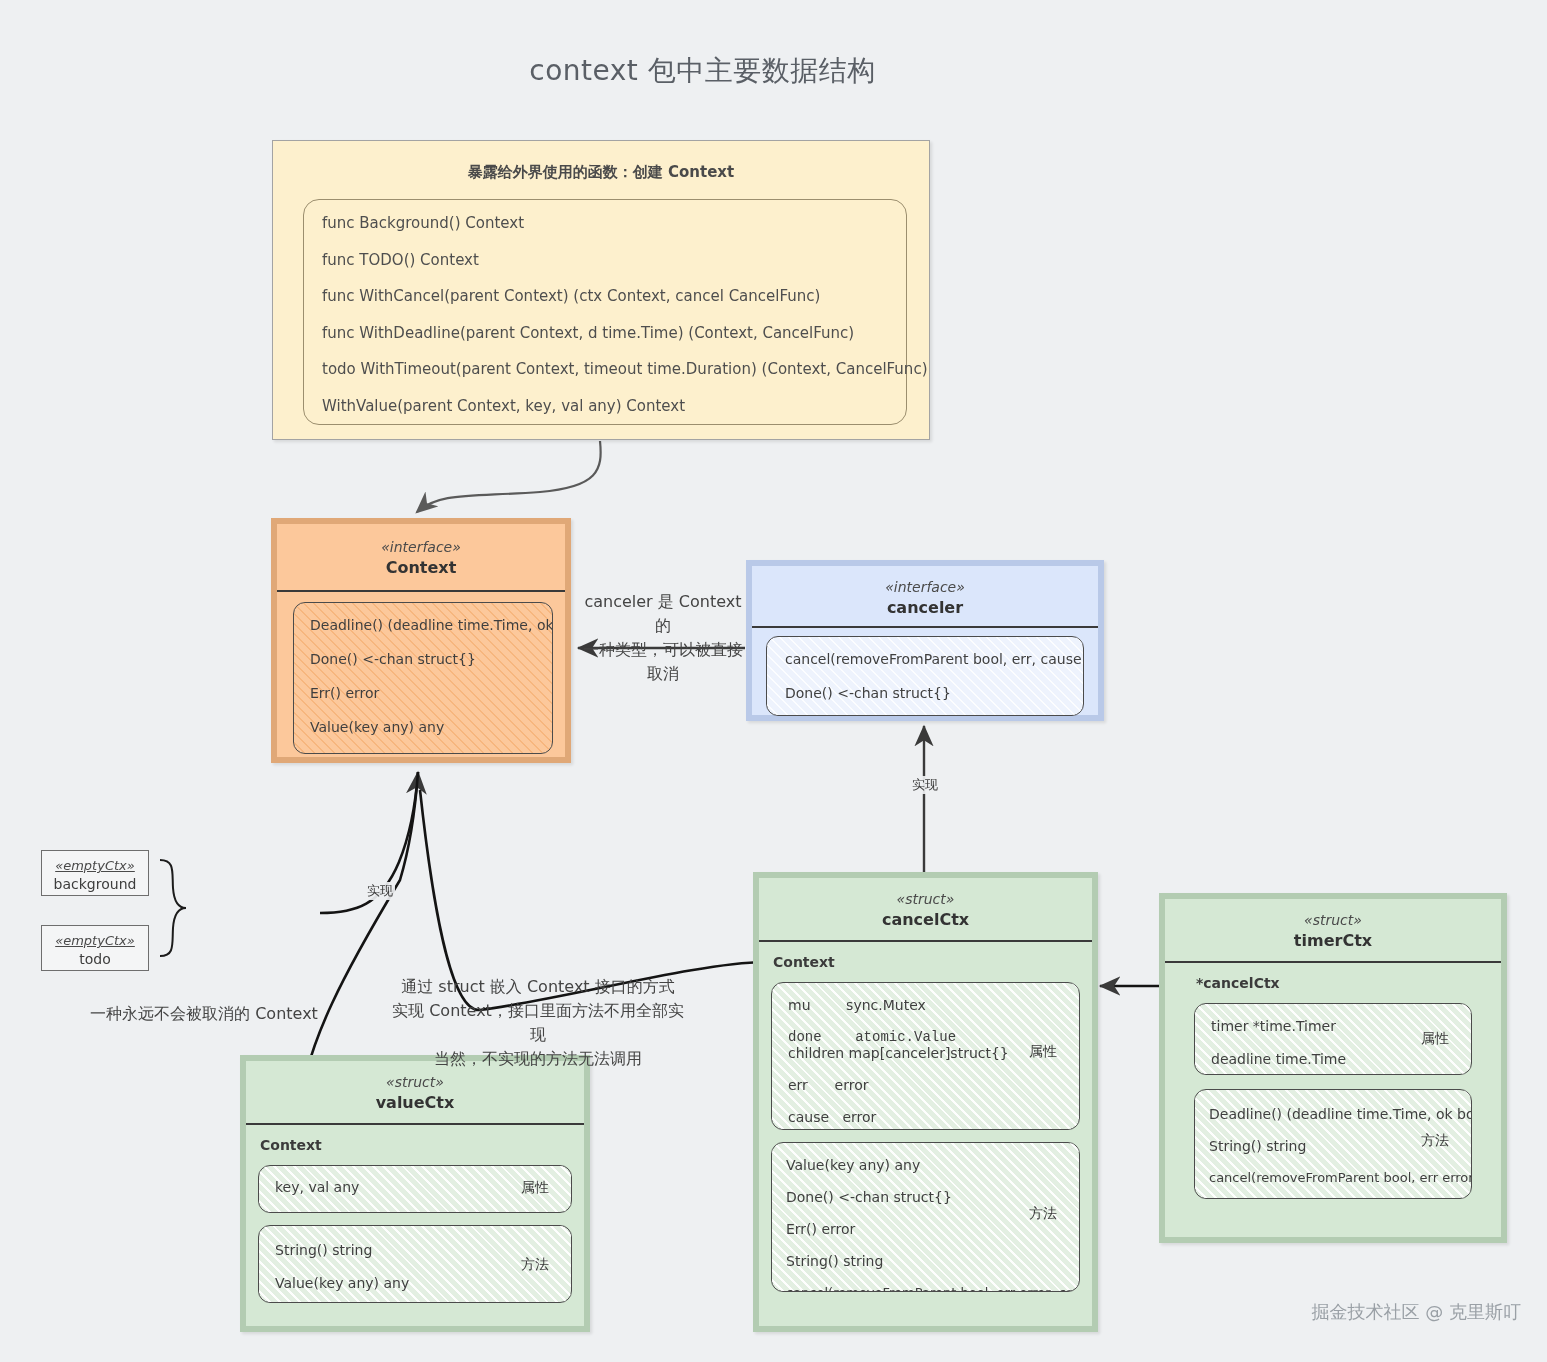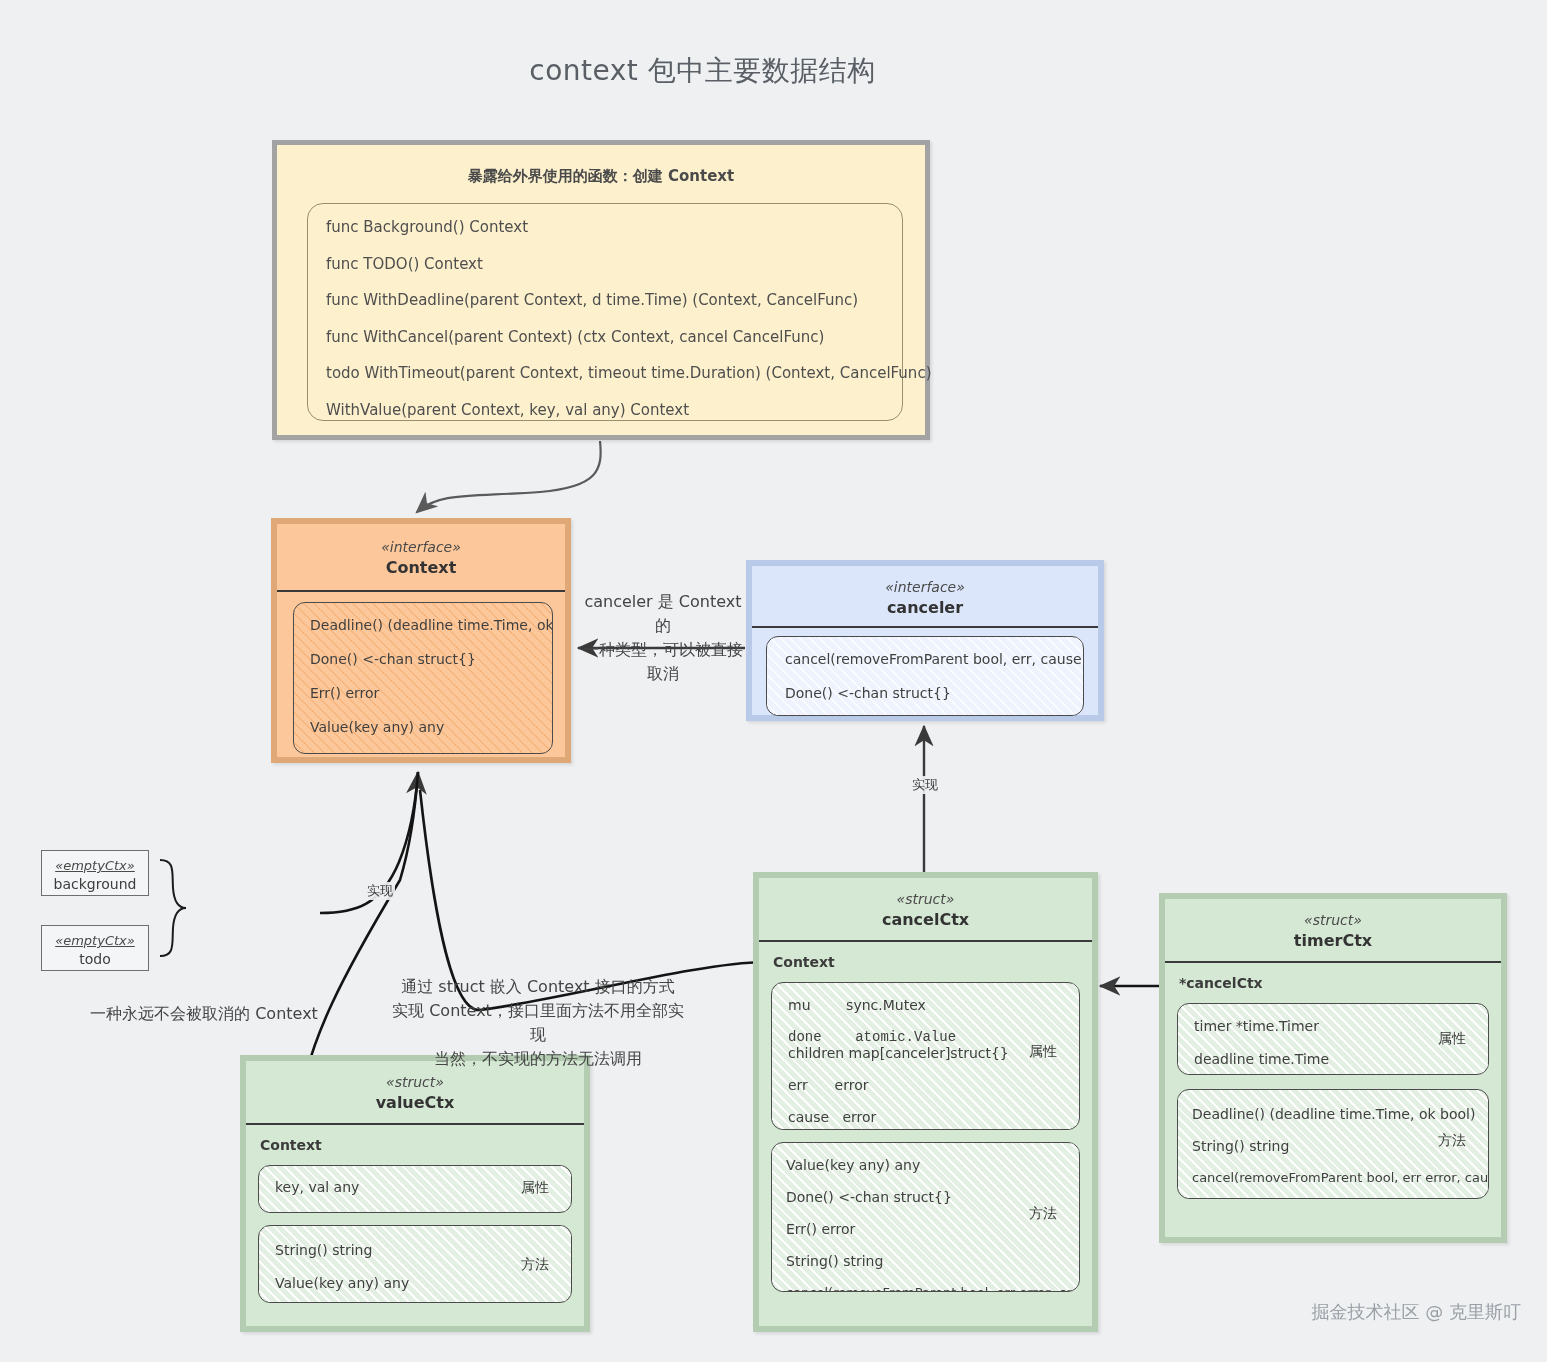--- a/index.html
+++ b/index.html
@@ -47,21 +47,21 @@
   .box {
     position: absolute;
     box-sizing: border-box;
     z-index: 10;
     box-shadow: 2px 2px 3px rgba(0,0,0,0.10);
   }
 
   
   .fnbox {
     background: #fdf0cd;
-    border: 5px solid #a3a3a3;
+    border: 1px solid #a3a3a3;
   }
   .fnbox-title {
     text-align: center;
     font-size: 15px;
     font-weight: bold;
     color: #4a4a4a;
     padding-top: 22px;
     padding-bottom: 14px;
     font-family: "DejaVu Sans", sans-serif;
   }
@@ -246,22 +246,22 @@
     <path d="M160,860 C175,860 172,872 173,888 C174,902 178,908 186,908 C178,908 174,914 173,928 C172,944 175,956 160,956" fill="none" stroke="#1c1c1c" stroke-width="2"></path>
   </svg>
 
   <div class="diagram-title">context 包中主要数据结构</div>
 
   <div class="box fnbox" style="left:272px; top:140px; width:658px; height:300px;">
     <div class="fnbox-title">暴露给外界使用的函数：创建 Context</div>
     <div class="fn-inner">
       <div class="fn-line">func Background() Context</div>
       <div class="fn-line">func TODO() Context</div>
+      <div class="fn-line">func WithCancel(parent Context) (ctx Context, cancel CancelFunc)</div>
       <div class="fn-line">func WithDeadline(parent Context, d time.Time) (Context, CancelFunc)</div>
-      <div class="fn-line">func WithCancel(parent Context) (ctx Context, cancel CancelFunc)</div>
       <div class="fn-line">todo WithTimeout(parent Context, timeout time.Duration) (Context, CancelFunc)</div>
       <div class="fn-line">WithValue(parent Context, key, val any) Context</div>
     </div>
   </div>
 
   <div class="box uml orange" style="left:271px; top:518px; width:300px; height:245px;">
     <div class="uml-head">
       <div class="stereo">«interface»</div>
       <div class="cname">Context</div>
     </div>
@@ -354,21 +354,21 @@
         </div>
       </div>
     </div>
   </div>
 
   <div class="box uml green" style="left:1159px; top:893px; width:348px; height:350px;">
     <div class="uml-head" style="padding:12px 6px 10px 6px;">
       <div class="stereo">«struct»</div>
       <div class="cname">timerCtx</div>
     </div>
-    <div class="uml-body" style="padding:8px 12px;">
+    <div class="uml-body" style="padding:8px 29px;">
       <div class="embed-field">*cancelCtx</div>
       <div class="hatch green-h" style="height:72px; padding:14px 16px; margin-bottom:14px;">
         <span class="tagcn" style="top:26px;">属性</span>
         <div class="rows">
           <div class="mrow" style="margin-bottom:17px;">timer *time.Timer</div>
           <div class="mrow">deadline time.Time</div>
         </div>
       </div>
       <div class="hatch green-h" style="height:110px; padding:16px 14px;">
         <span class="tagcn" style="top:42px;">方法</span>

